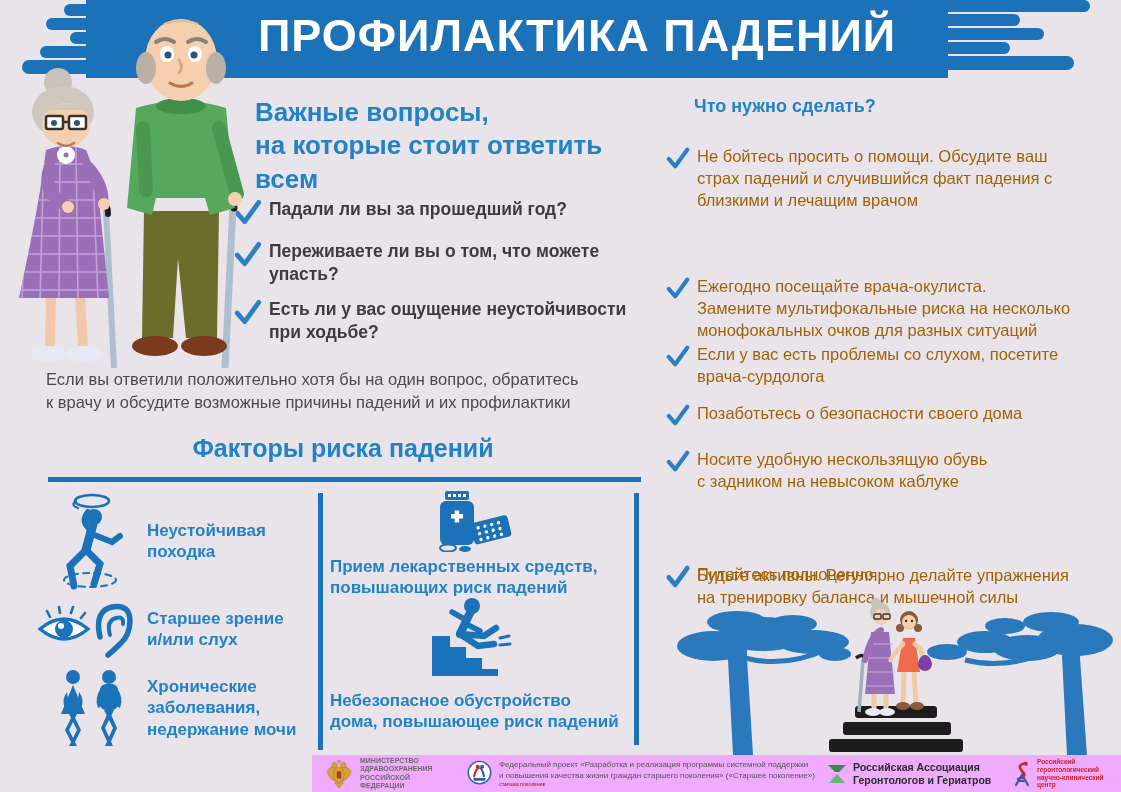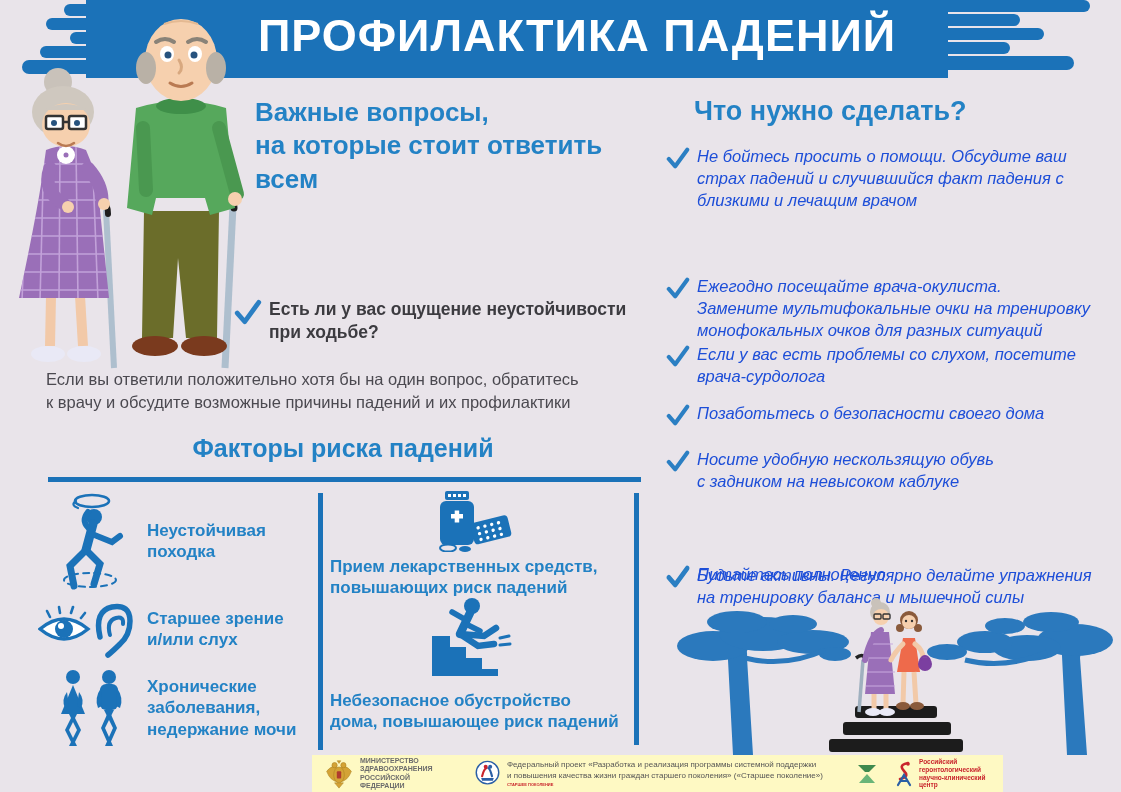--- a/index.html
+++ b/index.html
@@ -30,31 +30,31 @@
   .hrule{position:absolute;left:48px;top:477px;width:593px;height:5px;background:#1b72b8;}
   .vrule{position:absolute;width:5px;background:#1b72b8;}
   .v1{left:318px;top:493px;height:257px;} .v2{left:634px;top:493px;height:252px;}
   .risk-label{font-size:17px;line-height:1.25;font-weight:700;color:#2382c5;position:absolute;}
   .rl1{left:147px;top:520px;} .rl2{left:147px;top:608px;} .rl3{left:147px;top:676px;}
   .rml{left:330px;width:300px;text-align:left;}
   .rml1{top:556px;} .rml2{top:690px;}
   .risk-icon{position:absolute;}
 
   
-  .todo-head{position:absolute;left:694px;top:96px;font-size:27px;font-weight:800;color:#2382c5;text-align:right;}
-  .todo-item{left:666px;width:452px;font-size:16.5px;line-height:1.33;color:#1d4ed8;font-style:italic;}
+  .todo-head{position:absolute;left:694px;top:96px;font-size:18px;font-weight:800;color:#2382c5;text-align:right;}
+  .todo-item{left:666px;width:452px;font-size:16.5px;line-height:1.33;color:#a16207;}
   .t1{top:146px;} .t2{top:223px;} .t3{top:276px;} .t4{top:344px;}
   .t5{top:403px;} .t6{top:449px;} .t7{top:545px;margin-top:19px;} .t8{top:565px;}
 
   
   .scene{position:absolute;left:675px;top:598px;z-index:0;}
 
   
-  .footer{position:absolute;left:312px;top:755px;width:691px;height:37px;background:#fef9c3;
-    display:flex;align-items:center;box-sizing:border-box;padding:0 12px;gap:8px;z-index:4;}
+  .footer{position:absolute;left:312px;top:755px;width:809px;height:37px;background:#f0abfc;
+    display:flex;align-items:center;box-sizing:border-box;padding:0 12px;z-index:4;}
   .fgroup{display:flex;align-items:center;gap:6px;}
   .f-ministry{font-size:7px;line-height:1.2;font-weight:700;color:#6b6b6b;width:92px;}
   .f-federal{font-size:8px;line-height:1.3;color:#555;width:322px;}
   .f-assoc{font-size:10.5px;line-height:1.2;font-weight:700;color:#2b2b2b;width:150px;}
   .f-center{font-size:6.5px;line-height:1.2;font-weight:700;color:#c9252c;width:72px;}
 </style>
 </head>
 <body>
 
 <div class="poster">
@@ -146,20 +146,33 @@
     <line x1="57" y1="116" x2="63" y2="116" stroke="#333" stroke-width="2.5"></line>
     <circle cx="48" cy="117" r="3" fill="#27537e"></circle>
       <circle cx="71" cy="117" r="3" fill="#27537e"></circle>
     <path d="M52,137 q8,6 16,0" stroke="#b97a52" stroke-width="2.5" fill="none" stroke-linecap="round"></path>
   </svg>
 
   <div class="q-head pl">Важные вопросы,
 на которые стоит ответить
 всем</div>
 
+  <div class="chk-item q-item q1">
+    <svg width="28" height="28" viewBox="0 0 26 26">
+        <path d="M3 14 L10 22 L23 4" stroke="#2b7fc3" stroke-width="4.4" fill="none" stroke-linecap="round" stroke-linejoin="round"></path>
+      </svg>
+    <span class="pl">Падали ли вы за прошедший год?</span>
+  </div>
+  <div class="chk-item q-item q2">
+    <svg width="28" height="28" viewBox="0 0 26 26">
+        <path d="M3 14 L10 22 L23 4" stroke="#2b7fc3" stroke-width="4.4" fill="none" stroke-linecap="round" stroke-linejoin="round"></path>
+      </svg>
+    <span class="pl">Переживаете ли вы о том, что можете
+упасть?</span>
+  </div>
   <div class="chk-item q-item q3">
     <svg width="28" height="28" viewBox="0 0 26 26">
         <path d="M3 14 L10 22 L23 4" stroke="#2b7fc3" stroke-width="4.4" fill="none" stroke-linecap="round" stroke-linejoin="round"></path>
       </svg>
     <span class="pl">Есть ли у вас ощущение неустойчивости
 при ходьбе?</span>
   </div>
 
   <div class="note pl">Если вы ответили положительно хотя бы на один вопрос, обратитесь
 к врачу и обсудите возможные причины падений и их профилактики</div>
@@ -281,21 +294,21 @@
       </svg>
     <span class="pl">Не бойтесь просить о помощи. Обсудите ваш
 страх падений и случившийся факт падения с
 близкими и лечащим врачом</span>
   </div>
   <div class="chk-item todo-item t3">
     <svg width="24" height="24" viewBox="0 0 26 26">
         <path d="M3 14 L10 22 L23 4" stroke="#2b7fc3" stroke-width="4.4" fill="none" stroke-linecap="round" stroke-linejoin="round"></path>
       </svg>
     <span class="pl">Ежегодно посещайте врача-окулиста.
-Замените мультифокальные очки на тренировку
+Замените мультифокальные риска на несколько
 монофокальных очков для разных ситуаций</span>
   </div>
   <div class="chk-item todo-item t4">
     <svg width="24" height="24" viewBox="0 0 26 26">
         <path d="M3 14 L10 22 L23 4" stroke="#2b7fc3" stroke-width="4.4" fill="none" stroke-linecap="round" stroke-linejoin="round"></path>
       </svg>
     <span class="pl">Если у вас есть проблемы  со слухом, посетите
 врача-сурдолога</span>
   </div>
   <div class="chk-item todo-item t5">
@@ -421,20 +434,22 @@
         <div class="f-federal pl">Федеральный проект «Разработка и реализация программы системной поддержки
 и повышения качества жизни граждан старшего поколения» («Старшее поколение»)</div>
         <div style="font-size:4px;color:#c9252c;font-weight:700;">СТАРШЕЕ ПОКОЛЕНИЕ</div>
       </div>
     </div>
     <div class="fgroup" style="margin-left:auto;">
       <svg width="20" height="22" viewBox="0 0 20 22">
         <path d="M1,2 L19,2 L12,9 L8,9 Z" fill="#3e8a4e"></path>
         <path d="M10,11 L18,20 L2,20 Z" fill="#69b578"></path>
       </svg>
+      <div class="f-assoc pl">Российская Ассоциация
+Геронтологов и Гериатров</div>
     </div>
     <div class="fgroup" style="margin-left:10px;">
       <svg width="18" height="26" viewBox="0 0 18 26">
         <path d="M13,2 Q3,4 9,10 Q15,16 5,18" stroke="#c9252c" stroke-width="2.6" fill="none" stroke-linecap="round"></path>
         <path d="M3,24 L9,14 L15,24 M6,20 L12,20" stroke="#2a5fa5" stroke-width="2.2" fill="none" stroke-linecap="round"></path>
         <circle cx="13" cy="3" r="1.8" fill="#c9252c"></circle>
       </svg>
       <div class="f-center pl">Российский
 геронтологический
 научно-клинический

